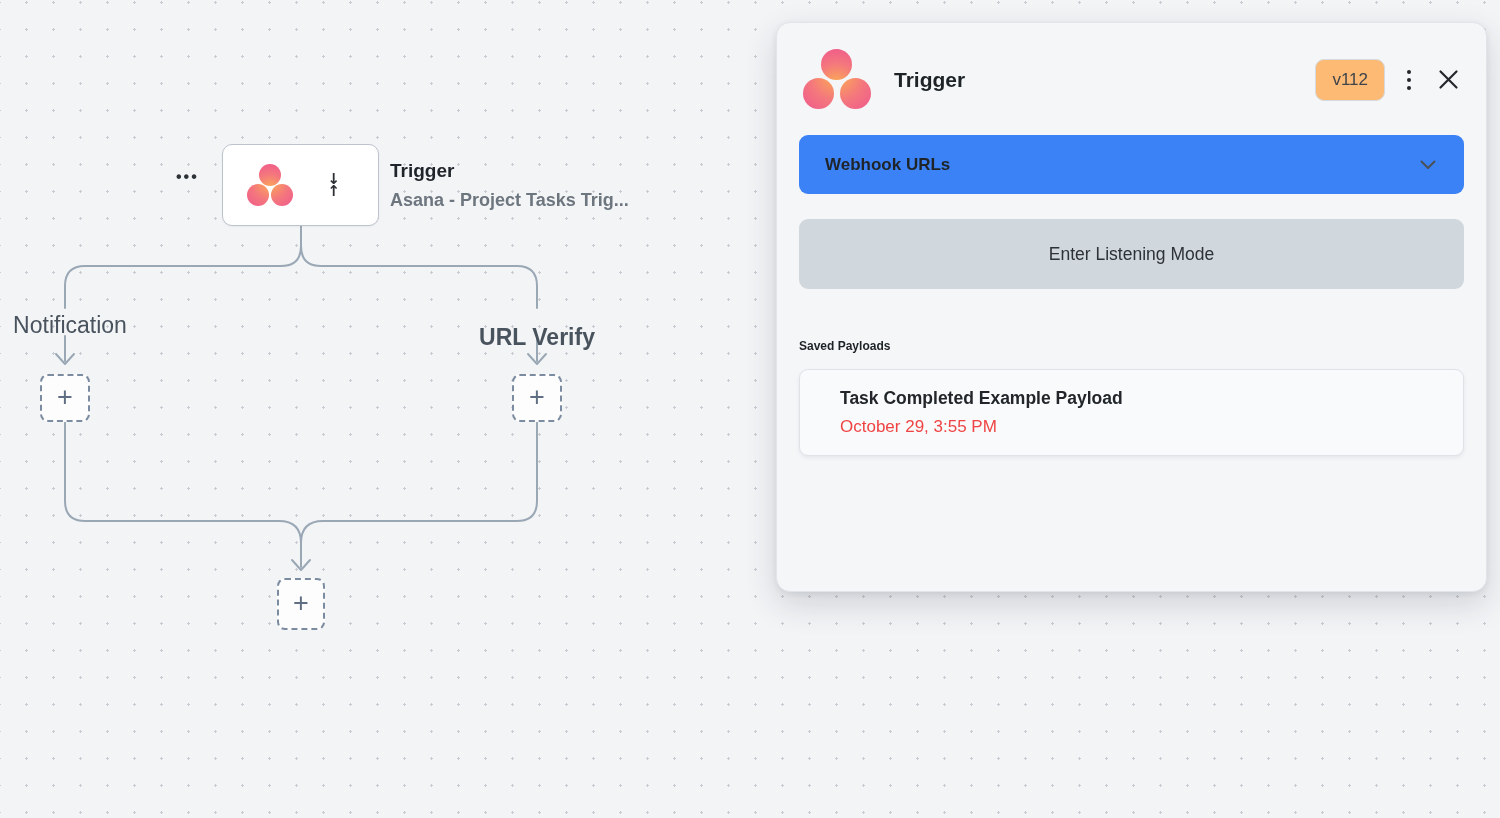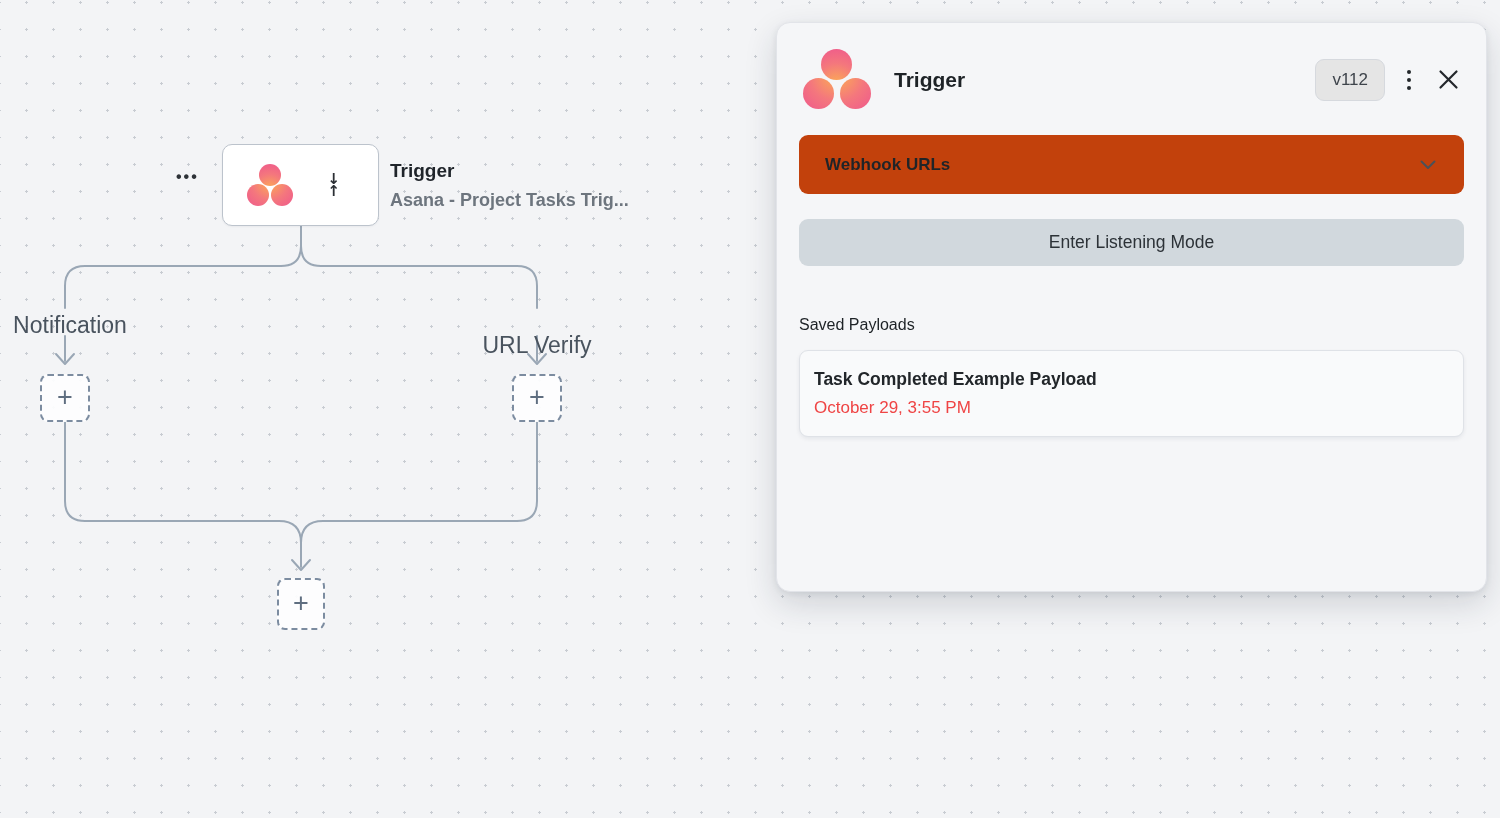--- a/index.html
+++ b/index.html
@@ -54,21 +54,21 @@
 
   .node-label { position:absolute; left:390px; top:160px; }
   .node-title { font-size:19px; font-weight:700; color:#1f242a; }
   .node-subtitle { font-size:18px; color:#6d757e; margin-top:8px;font-weight:bold; }
 
   .branch-label {
     position:absolute; transform:translateX(-50%);
     font-size:23px; color:#49535e; white-space:nowrap;
   }
   .branch-label.left  { left:70px;  top:312px; }
-  .branch-label.right { left:537px; top:332px; }
+  .branch-label.right { left:537px; top:324px;font-weight:bold; }
 
   .placeholder {
     position:absolute; border:2px dashed #7c8ca0; border-radius:8px;
     background:rgba(253,253,254,.95); display:flex; align-items:center;
     justify-content:center; cursor:pointer;
   }
   .placeholder .plus { font-size:27px; font-weight:300; color:#5f6e80; line-height:1; margin-top:-2px; }
   .placeholder.ph-left   { left:40px;  top:374px; width:50px; height:48px; }
   .placeholder.ph-right  { left:512px; top:374px; width:50px; height:48px; }
   .placeholder.ph-bottom { left:277px; top:578px; width:48px; height:52px; }
@@ -76,54 +76,54 @@
   
   .panel {
     position:absolute; left:776px; top:22px; width:711px; height:570px;
     background:#f5f6f8; border:1px solid #e2e4e9; border-radius:14px;
     box-shadow:0 12px 32px rgba(25,35,55,.16), 0 2px 6px rgba(25,35,55,.08);
     padding:0 22px;
   }
   .panel-header { display:flex; align-items:center; margin:26px 4px 0 4px; }
   .panel-title { font-size:21px; font-weight:700; color:#1e2327; margin-left:23px; flex:1; }
   .version-badge {
-    background:#e5e5e5; border:1px solid #d6d9de; border-radius:9px;
+    background:#fdba74; border:1px solid #d6d9de; border-radius:9px;
     padding:10px 16px; font-size:17px; color:#3e444b; cursor:pointer;
   }
   .kebab { display:flex; flex-direction:column; gap:4px; padding:8px; margin-left:14px; cursor:pointer; }
   .kebab i { width:4px; height:4px; border-radius:50%; background:#23272b; }
   .close-btn { margin-left:18px; cursor:pointer; display:flex; }
 
   .tabs { display:flex; gap:31px; margin:40px 0 0; padding:0 1px;
     border-bottom:1px solid #e7e9ec; }
   .tab { position:relative; padding-bottom:17px; font-size:18px; color:#42484f; cursor:pointer; }
   .tab.active { color:#101214; font-weight:700; }
   .tab.active .tab-underline {
     position:absolute; left:0; right:0; bottom:-1px; height:4px;
     border-radius:3px; background:#6b76dd;
   }
 
   .accordion {
-    margin-top:25px; height:59px; background:#c2410c; border-radius:9px;
+    margin-top:25px; height:59px; background:#3b82f6; border-radius:9px;
     display:flex; align-items:center; justify-content:space-between;
     padding:0 28px 0 26px; cursor:pointer;
   }
   .accordion-label { font-size:17px; font-weight:700; color:#1f2428; }
 
   .btn-row { display:flex; gap:14px; margin-top:25px; }
   .btn {
-    flex:1; height:47px; background:#d1d8dd; border:none; border-radius:9px;
+    flex:1; height:70px; background:#d1d8dd; border:none; border-radius:9px;
     font-family:inherit; font-size:17.5px; color:#2c3237; font-weight:500;
     cursor:pointer; display:flex; align-items:center; justify-content:center;text-align:right;
   }
 
-  .saved-heading { margin-top:50px; font-size:16px; font-weight:400; color:#1d2226; }
+  .saved-heading { margin-top:50px; font-size:12px; font-weight:700; color:#1d2226; }
   .payload-card {
     margin-top:16px; background:#f9fafb; border:1px solid #dfe2e7;
-    border-radius:9px; padding:18px 14px; cursor:pointer;
+    border-radius:9px; padding:18px 40px; cursor:pointer;
     box-shadow:0 2px 4px rgba(20,30,50,.07);
   }
   .payload-title { font-size:17.5px; font-weight:700; color:#22262a; }
   .payload-time { font-size:17px; color:#ef4444; margin-top:8px; }
 </style>
 </head>
 <body>
 
 <div class="canvas">
 

